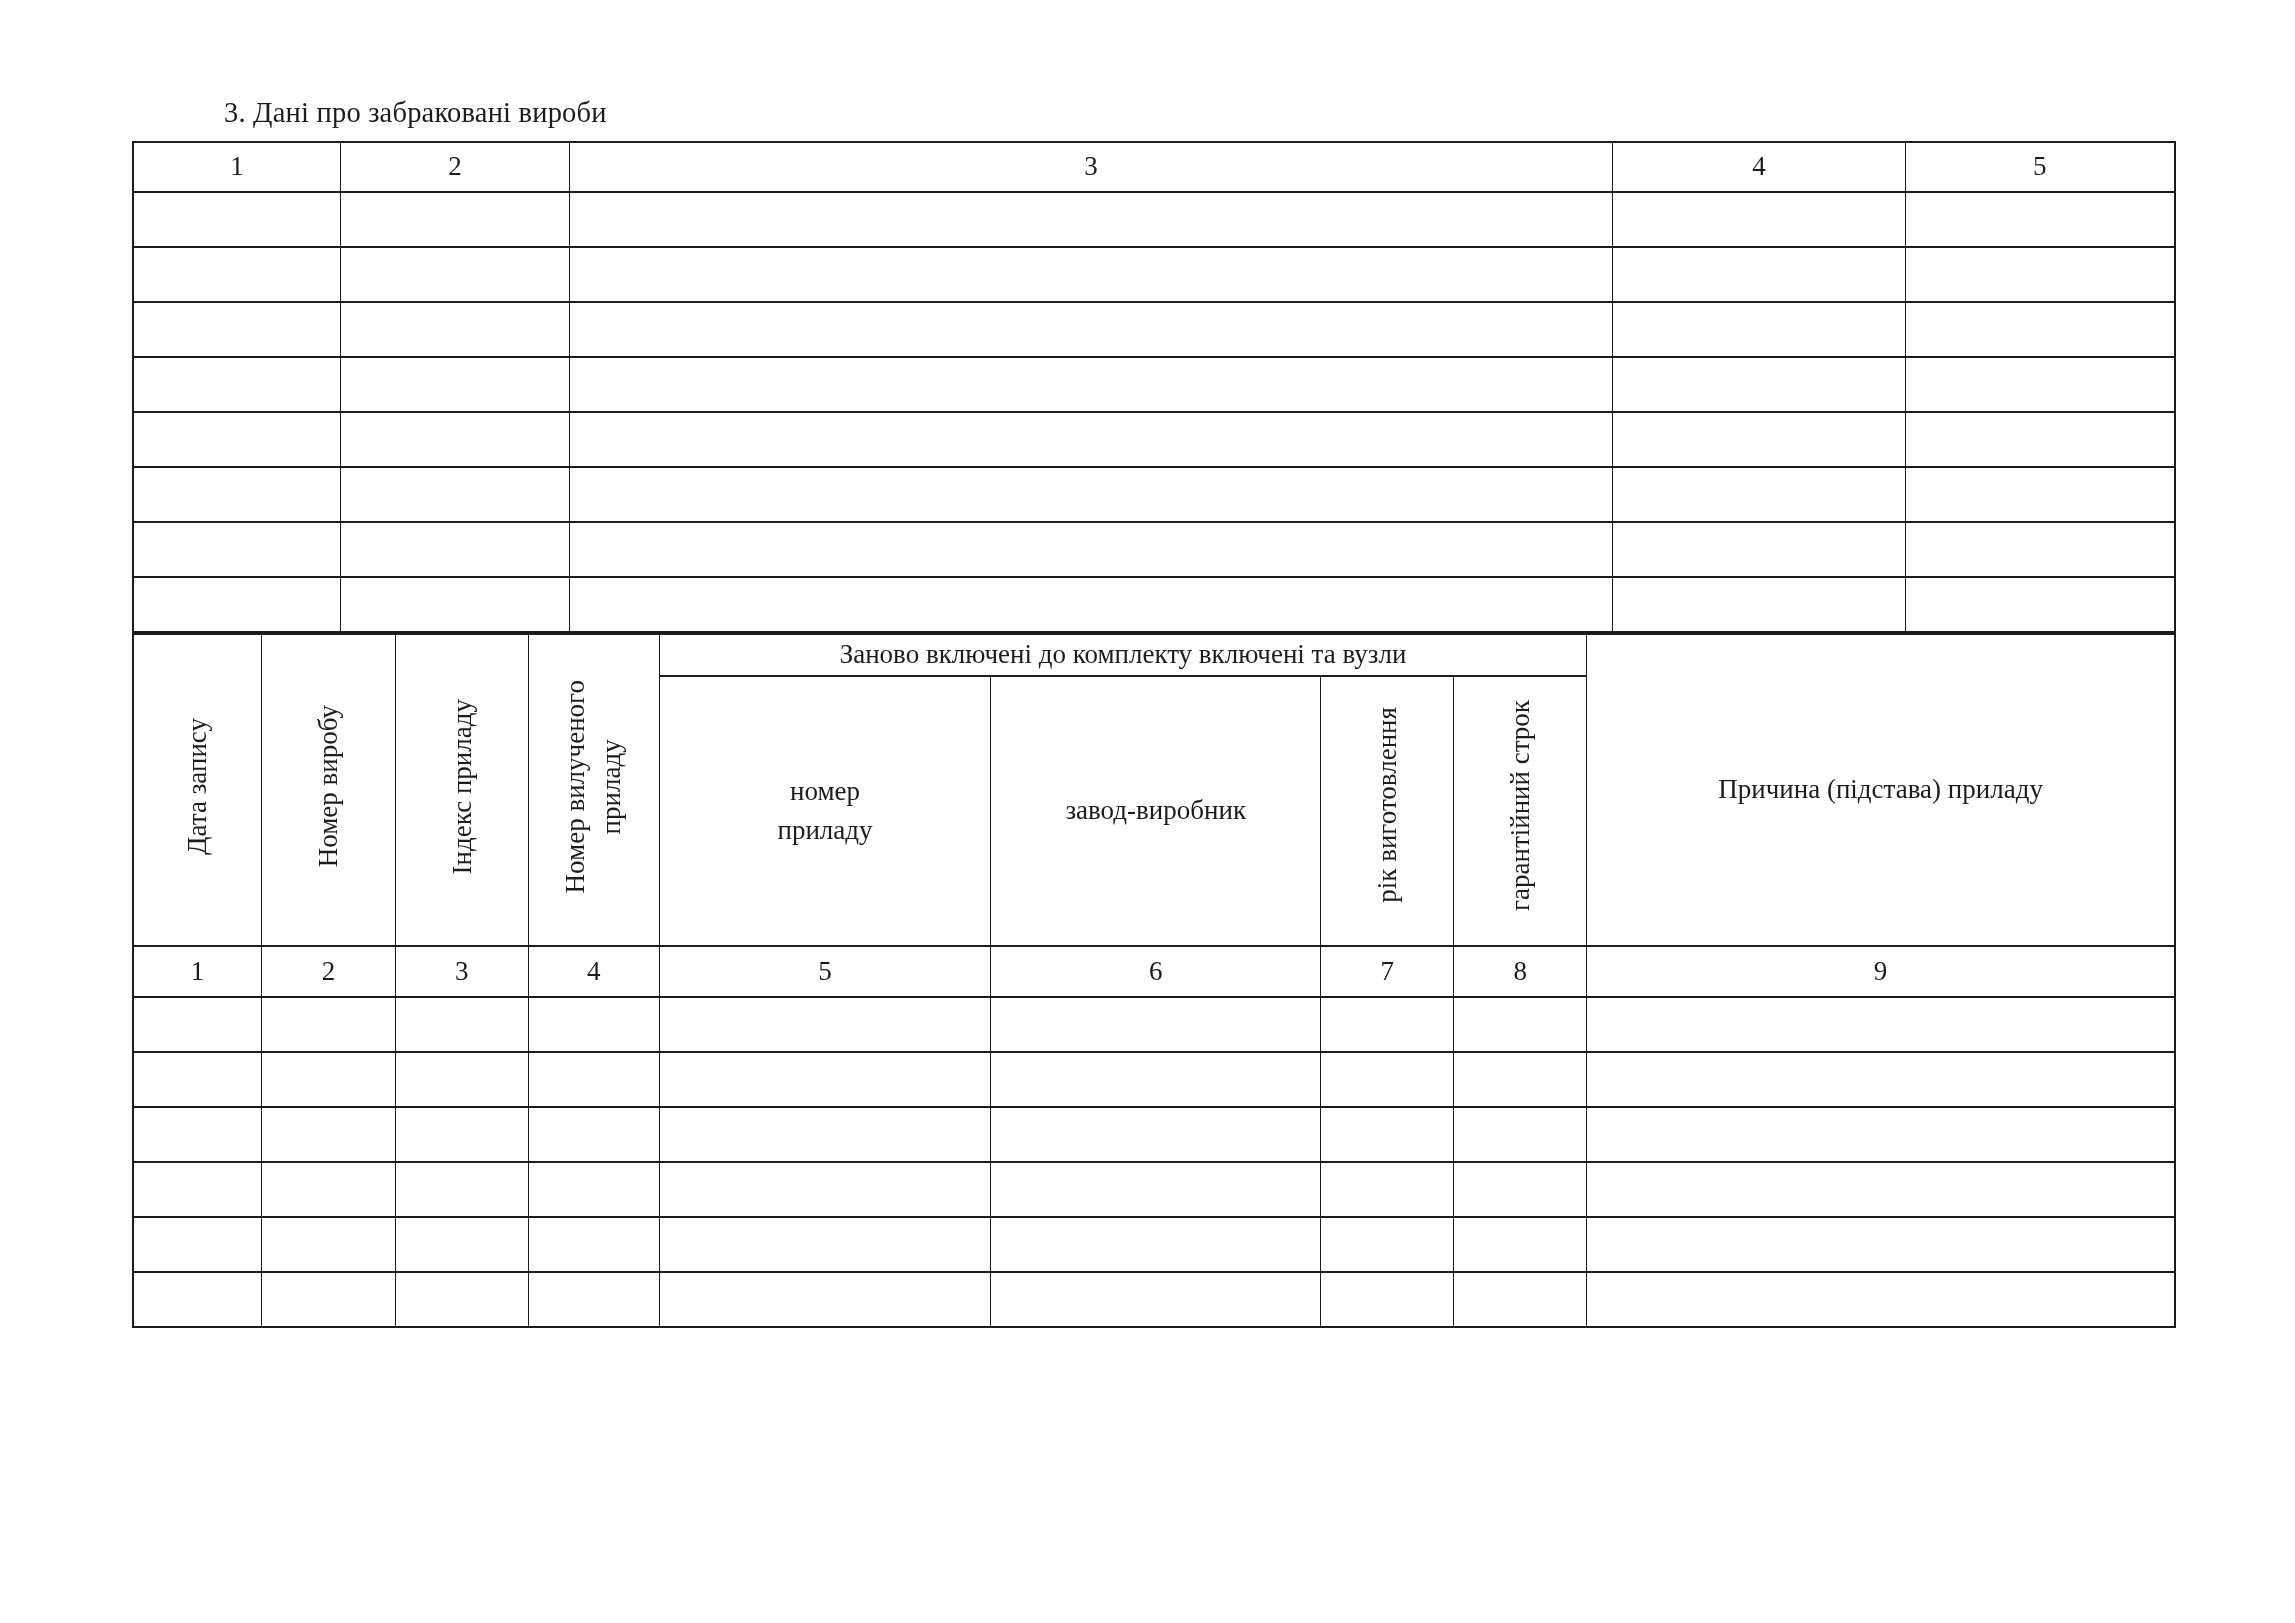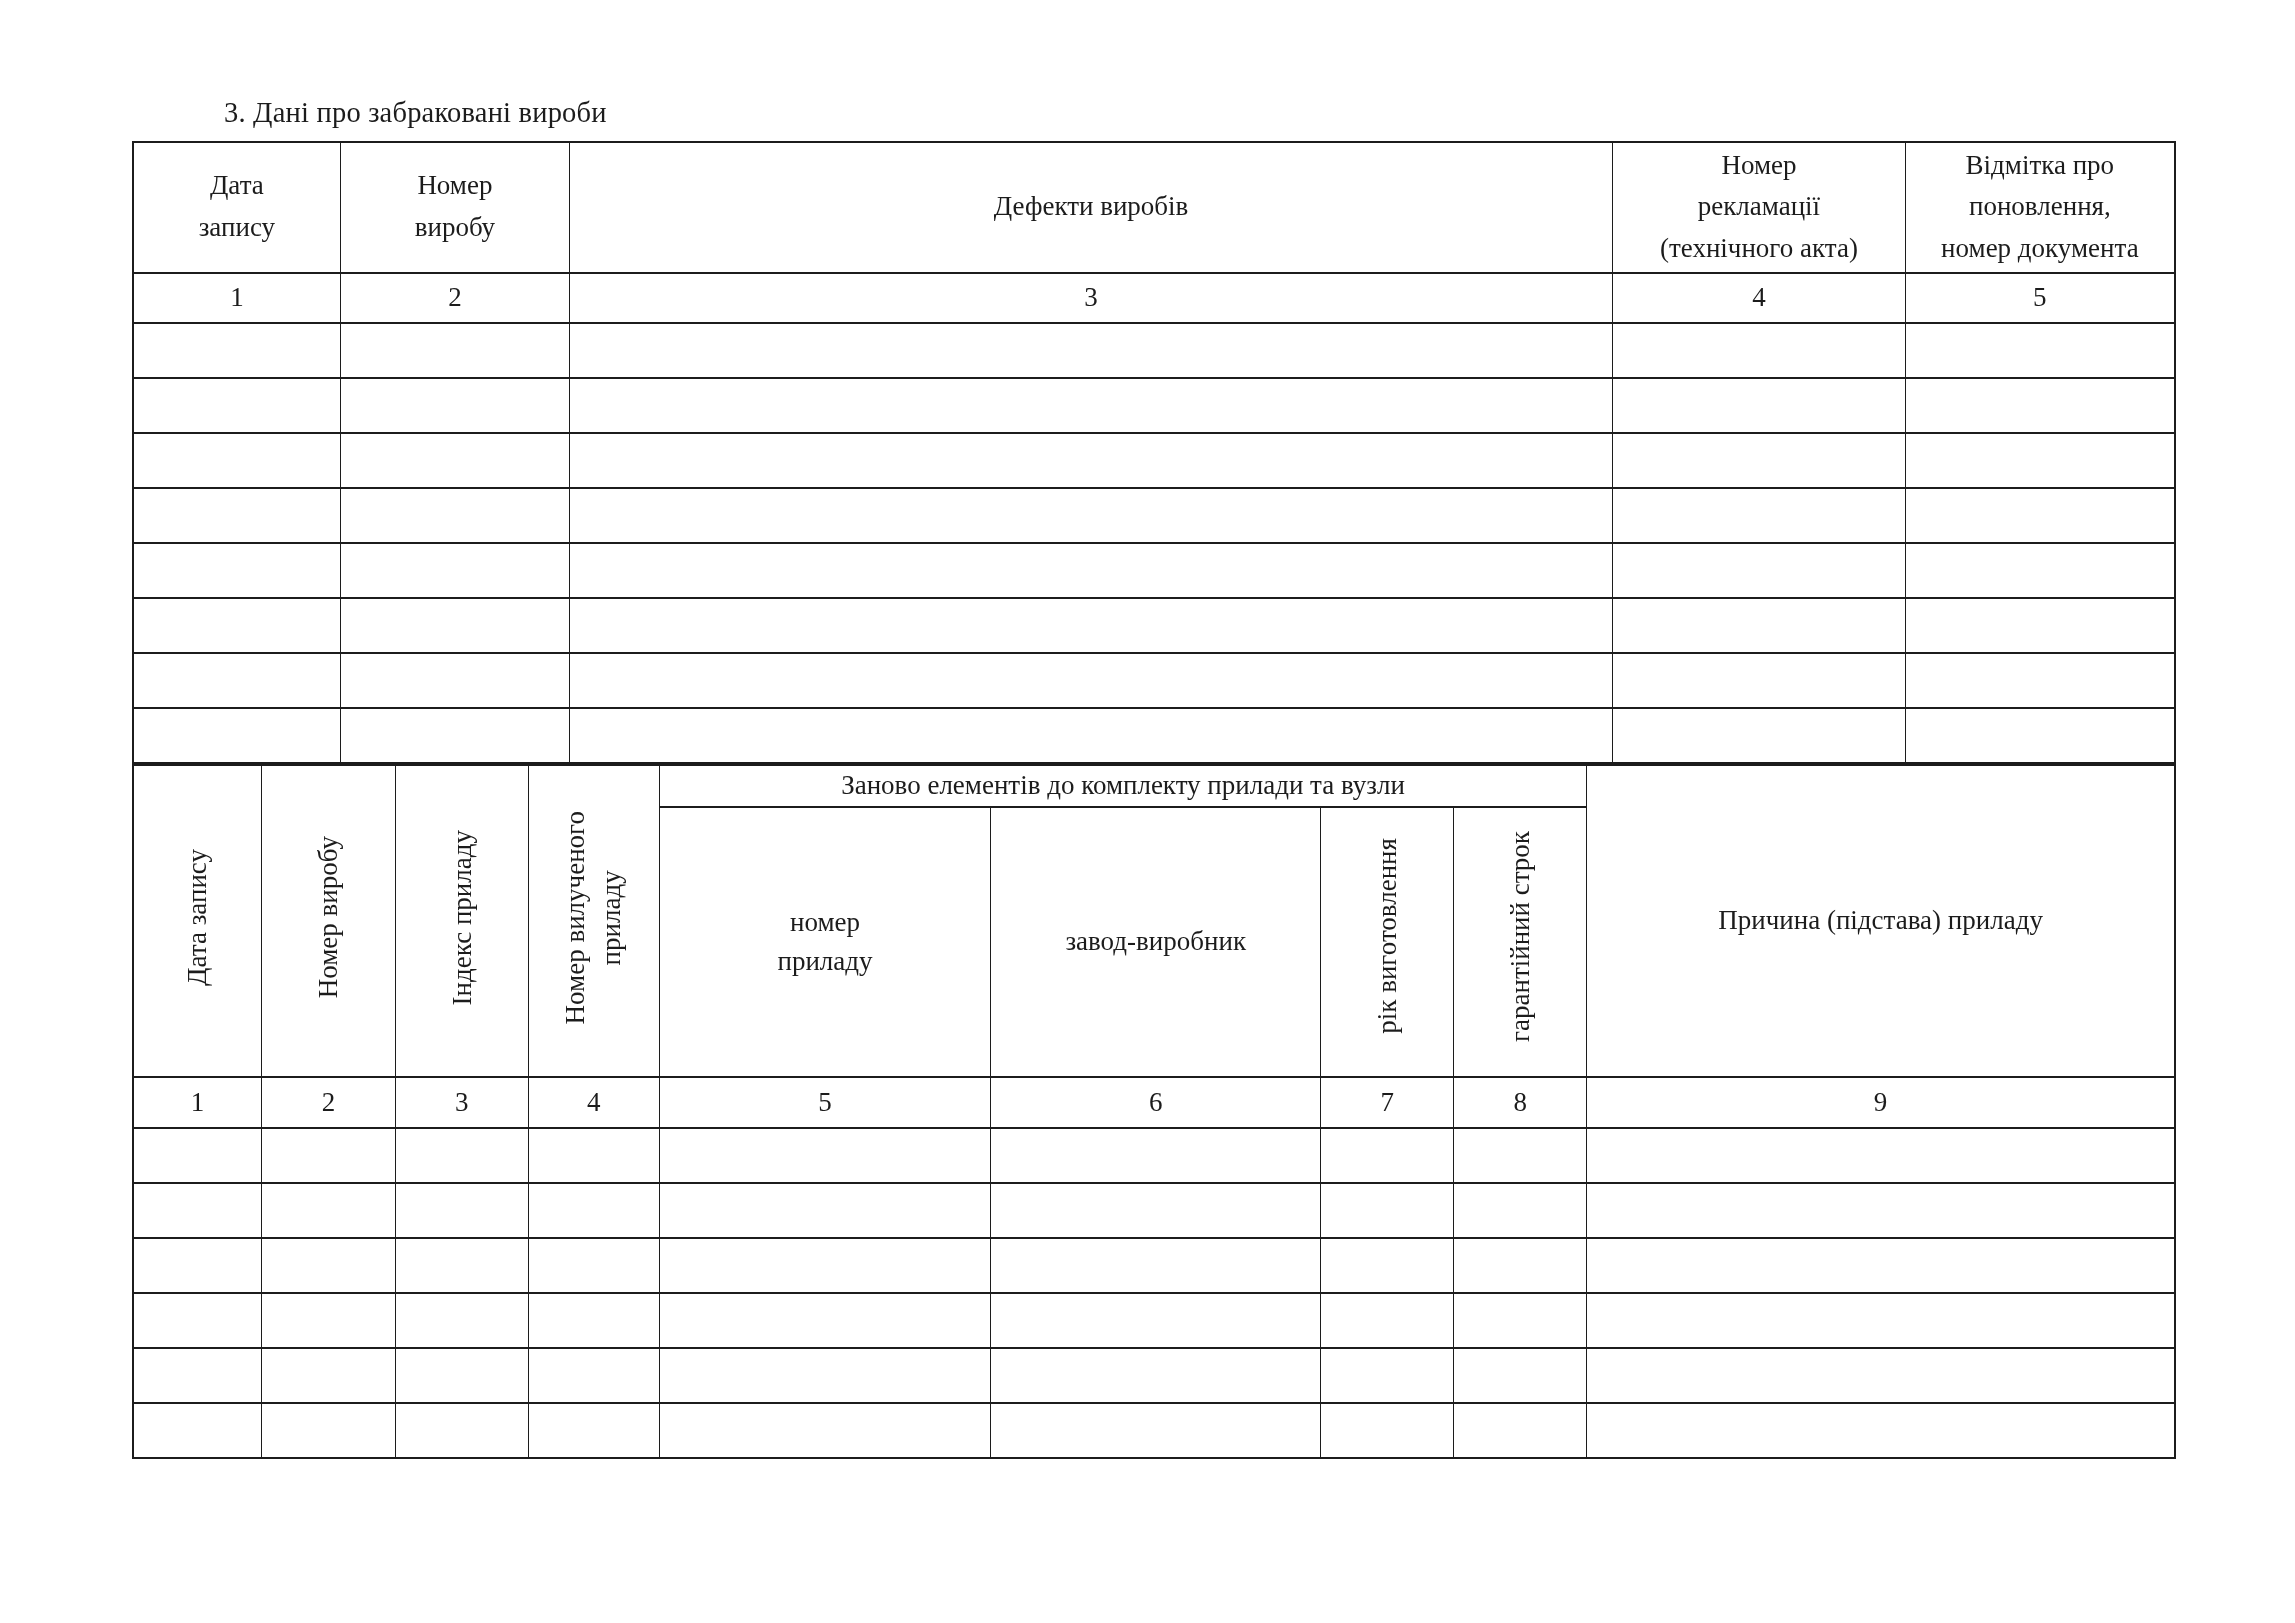--- a/index.html
+++ b/index.html
@@ -70,33 +70,20 @@
 
   <table class="form" id="table3">
     <colgroup>
       <col style="width:10.15%">
         <col style="width:11.23%">
         <col style="width:51.08%">
         <col style="width:14.33%">
         <col style="width:13.21%">
     </colgroup>
     <thead>
-      <tr class="header-row">
-        <th class="pre">Дата
-запису</th>
-        <th class="pre">Номер
-виробу</th>
-        <th class="pre">Дефекти виробів</th>
-        <th class="pre">Номер
-рекламації
-(технічного акта)</th>
-        <th class="pre">Відмітка про
-поновлення,
-номер документа</th>
-      </tr>
       <tr class="number-row">
         <td>1</td>
         <td>2</td>
         <td>3</td>
         <td>4</td>
         <td>5</td>
       </tr>
     </thead>
     <tbody>
       <tr class="data-row">
@@ -171,21 +158,21 @@
         <col style="width:6.51%">
         <col style="width:28.81%">
     </colgroup>
     <thead>
       <tr class="group-row">
         <th rowspan="2"><span class="vert">Дата запису</span></th>
         <th rowspan="2"><span class="vert">Номер виробу</span></th>
         <th rowspan="2"><span class="vert">Індекс приладу</span></th>
         <th rowspan="2"><span class="vert">Номер вилученого
 приладу</span></th>
-        <th colspan="4">Заново елементів до комплекту прилади та вузли</th>
+        <th colspan="4">Заново включені до комплекту включені та вузли</th>
         <th rowspan="2">Причина (підстава) приладу</th>
       </tr>
       <tr class="subheader-row">
         <th class="pre">номер
 приладу</th>
         <th>завод-виробник</th>
         <th><span class="vert">рік виготовлення</span></th>
         <th><span class="vert">гарантійний строк</span></th>
       </tr>
       <tr class="number-row">

